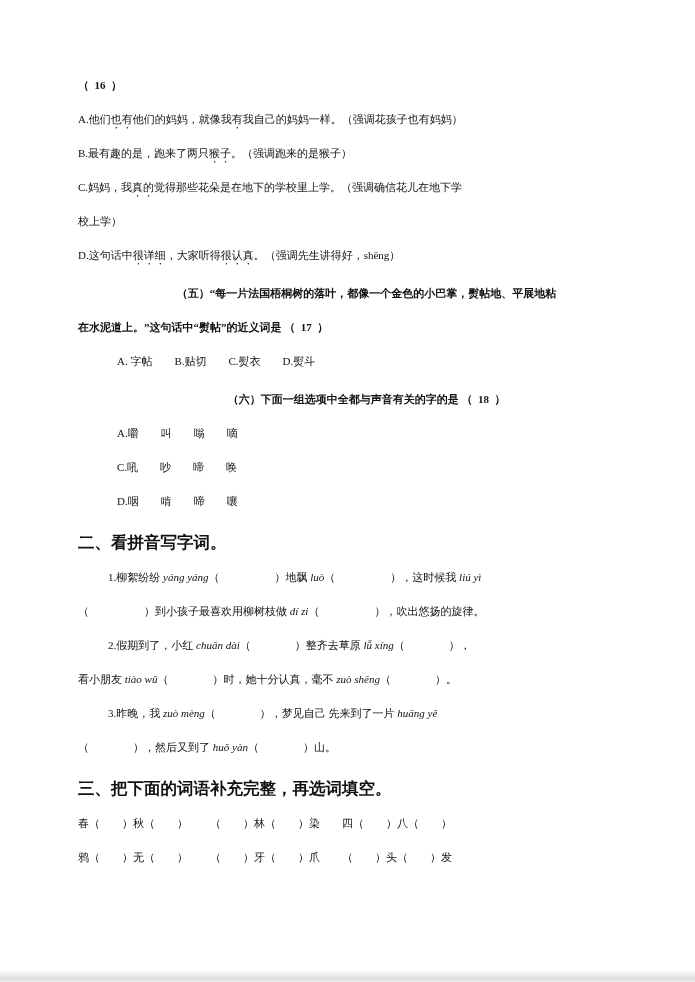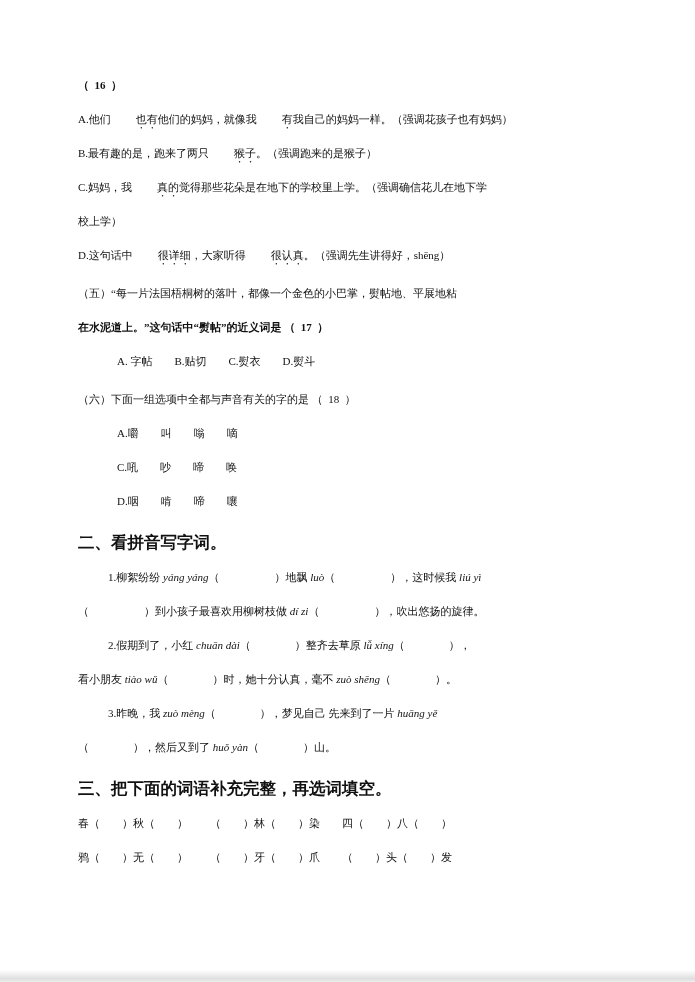--- a/index.html
+++ b/index.html
@@ -16,30 +16,29 @@
     padding: 68px 40px 0 78px;
   }
   p.line {
     font-size: 11px;
     line-height: 34px;
     white-space: pre-wrap;
     color: #111111;
   }
   p.qnum, p.section { font-weight: 700; }
   p.heading { font-weight: 700; font-size: 16.5px; margin-top: 8px; }
-  p.section-start { font-weight: 400; margin-top: 4px; }
+  p.section-start { font-weight: 700; margin-top: 4px; text-align: center; }
   p.choices { padding-left: 39px; }
   p.item-start { padding-left: 30px; }
   .pinyin { font-style: italic; }
   .emph {
     -webkit-text-emphasis: filled dot;
     -webkit-text-emphasis-position: under right;
     text-emphasis: filled dot;
     text-emphasis-position: under right;
-    margin-left: 25px;
   }
   .page-edge {
     position: absolute; left: 0; bottom: 0; width: 100%; height: 12px;
     background: linear-gradient(to bottom, #ffffff 0%, #dedede 75%, #efefef 100%);
   }
 </style>
 </head>
 <body>
 
 <div class="page">

